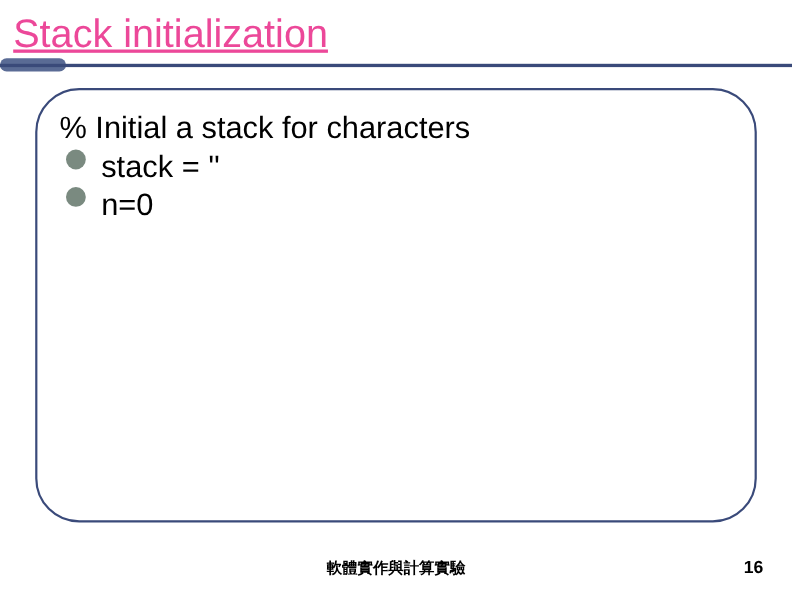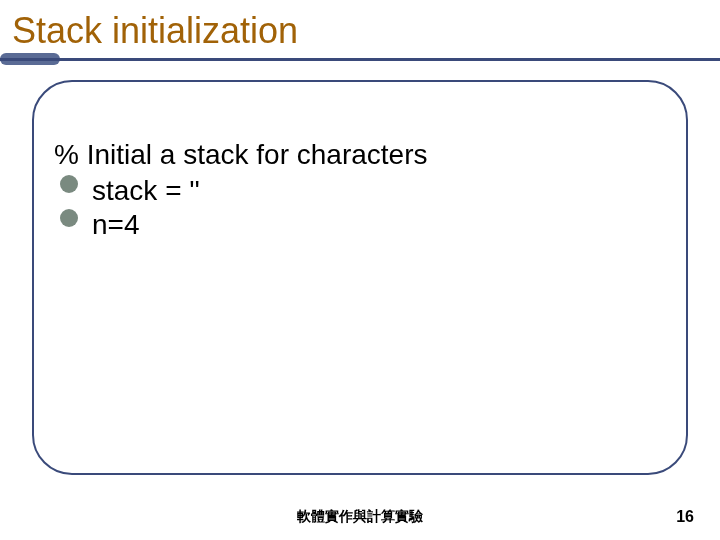--- a/index.html
+++ b/index.html
@@ -11,22 +11,23 @@
     position: relative;
     overflow: hidden;
   }
   .title-area {
     position: absolute;
     top: 10px;
     left: 12px;
   }
   .title {
     font-size: 36px;
-    color: #a16207;
+    color: #ec4899;
     font-weight: normal;
+    text-decoration: underline;
   }
   .title-rule {
     position: absolute;
     top: 58px;
     left: 0;
     width: 720px;
     height: 3px;
     background: #3a4a7a;
   }
   .title-accent {
@@ -45,21 +46,20 @@
     width: 656px;
     height: 395px;
     border: 2px solid #3a4a7a;
     border-radius: 40px;
     padding: 18px 20px 20px 20px;
   }
   .comment-line {
     font-size: 28px;
     color: #000;
     margin-bottom: 4px;
-    margin-top: 39px;
   }
   .bullet-row {
     display: flex;
     gap: 14px;
     margin-bottom: 2px;
     padding-left: 6px;
   }
   .bullet-dot {
     width: 18px;
     height: 18px;
@@ -100,18 +100,18 @@
 <div class="title-rule"></div>
 
 <div class="content-box">
   <div class="comment-line">% Initial a stack for characters</div>
   <div class="bullet-row">
     <div class="bullet-dot"></div>
     <div class="bullet-text">stack = ''</div>
   </div>
   <div class="bullet-row">
     <div class="bullet-dot"></div>
-    <div class="bullet-text">n=4</div>
+    <div class="bullet-text">n=0</div>
   </div>
 </div>
 
 <div class="footer-text">軟體實作與計算實驗</div>
 <div class="page-num">16</div>
 
 </body></html>

